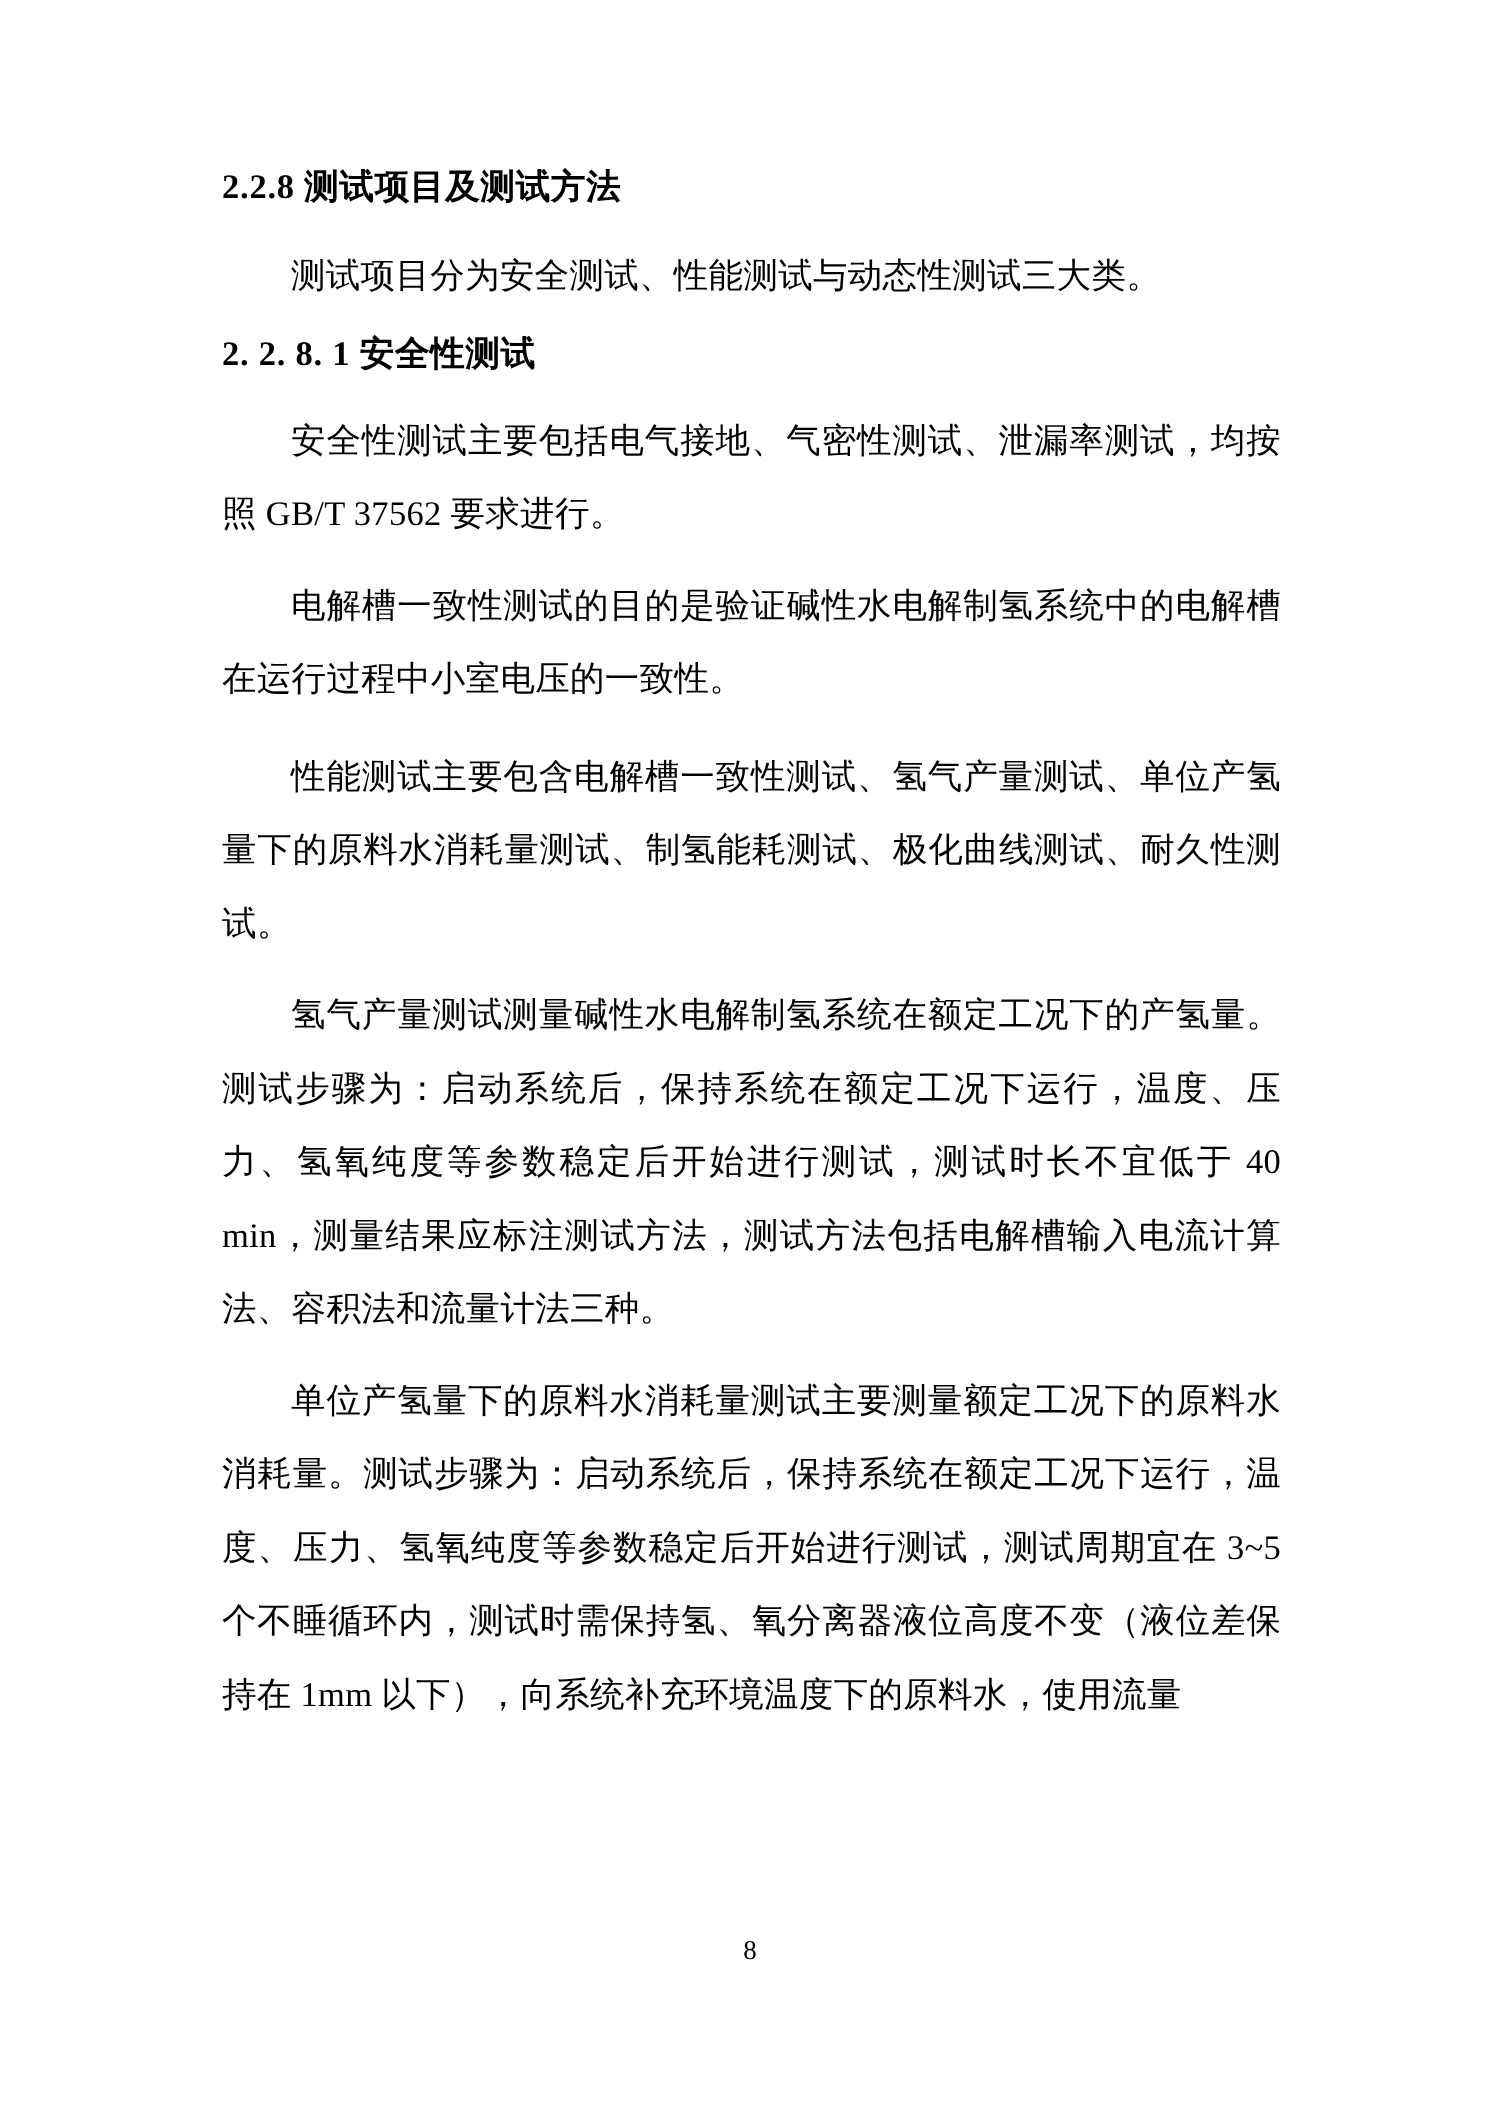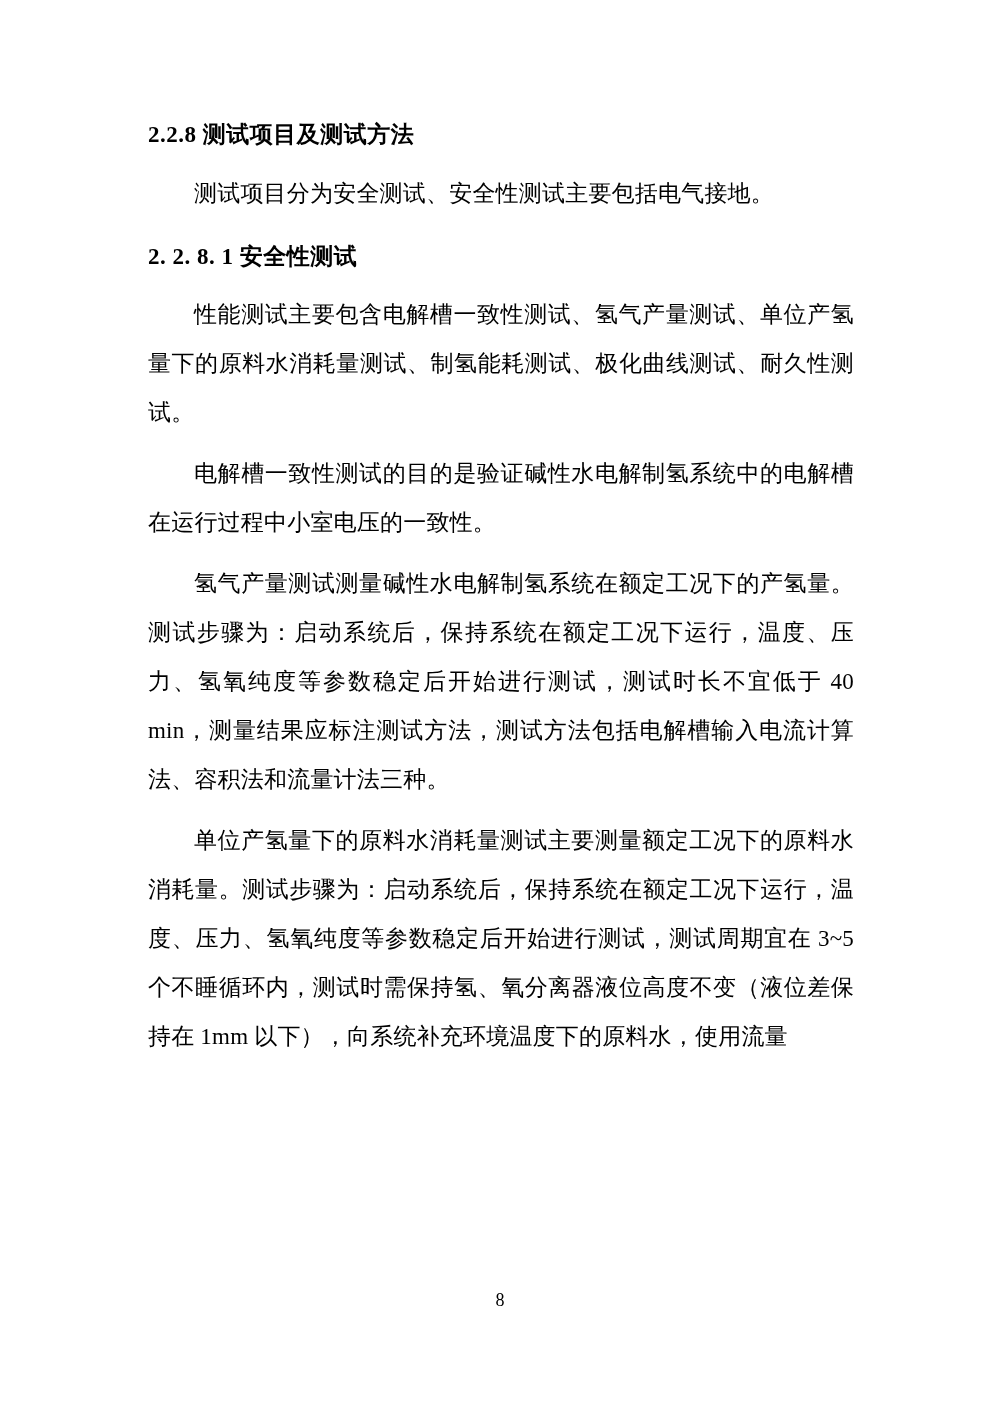--- a/index.html
+++ b/index.html
@@ -16,32 +16,32 @@
     width: 1000px;
     height: 1414px;
     margin: 0 auto;
     background: #ffffff;
     overflow: hidden;
     box-sizing: border-box;
   }
   .content {
     position: absolute;
     left: 148px;
-    top: 118px;
+    top: 108px;
     width: 706px;
   }
   h2.heading {
     font-size: 23px;
     font-weight: bold;
     margin: 0 0 0 0;
     line-height: 1.5;
     letter-spacing: 0.5px;
   }
   .heading-block {
-    margin-top: 22px;
+    margin-top: 11px;
   }
   .heading-block:first-child {
     margin-top: 0;
   }
   p.para {
     font-size: 23px;
     line-height: 49px;
     margin: 12px 0 0 0;
     text-indent: 2em;
     text-align: justify;
@@ -64,31 +64,32 @@
 </head>
 <body>
 
 <div class="page">
   <div class="content">
 
     <div class="heading-block">
       <h2 class="heading">2.2.8 测试项目及测试方法</h2>
     </div>
 
-    <p class="para first-after-heading">测试项目分为安全测试、安全性测试主要包括电气接地。</p>
+    <p class="para first-after-heading">测试项目分为安全测试、性能测试与动态性测试三大类。</p>
 
     <div class="heading-block">
       <h2 class="heading">2. 2. 8. 1 安全性测试</h2>
     </div>
 
+    <p class="para first-after-heading">安全性测试主要包括电气接地、气密性测试、泄漏率测试，均按照 GB/T 37562 要求进行。</p>
 
 
+    <p class="para">电解槽一致性测试的目的是验证碱性水电解制氢系统中的电解槽在运行过程中小室电压的一致性。</p>
+
     <p class="para first-after-heading">性能测试主要包含电解槽一致性测试、氢气产量测试、单位产氢量下的原料水消耗量测试、制氢能耗测试、极化曲线测试、耐久性测试。</p>
-
-    <p class="para">电解槽一致性测试的目的是验证碱性水电解制氢系统中的电解槽在运行过程中小室电压的一致性。</p>
 
     <p class="para">氢气产量测试测量碱性水电解制氢系统在额定工况下的产氢量。测试步骤为：启动系统后，保持系统在额定工况下运行，温度、压力、氢氧纯度等参数稳定后开始进行测试，测试时长不宜低于 40 min，测量结果应标注测试方法，测试方法包括电解槽输入电流计算法、容积法和流量计法三种。</p>
 
     <p class="para">单位产氢量下的原料水消耗量测试主要测量额定工况下的原料水消耗量。测试步骤为：启动系统后，保持系统在额定工况下运行，温度、压力、氢氧纯度等参数稳定后开始进行测试，测试周期宜在 3~5 个不睡循环内，测试时需保持氢、氧分离器液位高度不变（液位差保持在 1mm 以下），向系统补充环境温度下的原料水，使用流量</p>
 
   </div>
 
   <div class="page-number">8</div>
 </div>
 

